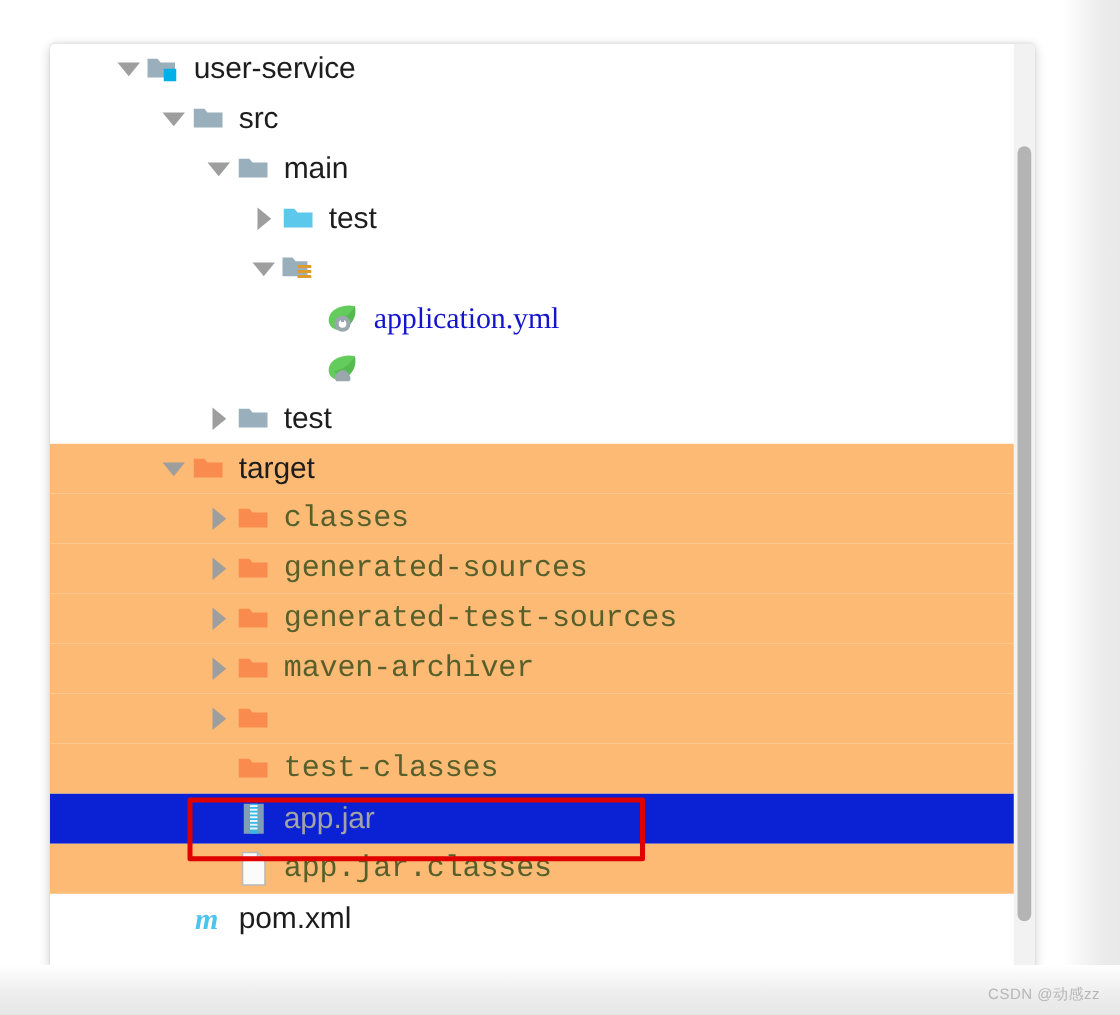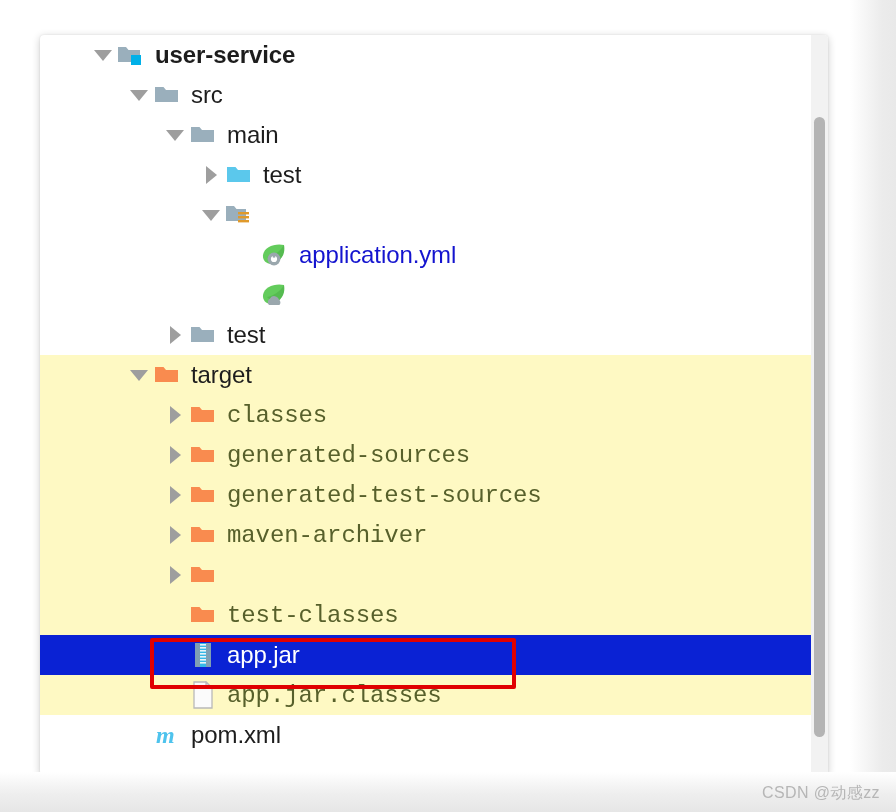--- a/index.html
+++ b/index.html
@@ -55,21 +55,21 @@
   }
 
   
   .row {
     position: relative;
     height: 40px;
     display: flex;
     align-items: center;
     white-space: nowrap;
   }
-  .row.hl  { background: #fef9c3; }
+  .row.hl  { background: #fdba74; }
   .row.sel { background: #0a22d4; }
 
   .indent { display: inline-block; flex: 0 0 auto; }
 
   
   .twisty {
     flex: 0 0 26px;
     height: 40px;
     display: flex;
     align-items: center;
@@ -99,24 +99,24 @@
   }
   .icon svg { display: block; }
 
   
   .label {
     font-size: 24px;
     color: #1d1d1d;
     padding-left: 9px;
     letter-spacing: -0.1px;
   }
-  .label.bold      { font-weight: bold; }
+  .label.bold      { font-weight: normal; }
   .label.olive     { color: #57602b; font-family: Liberation Mono, monospace; }
-  .label.blue-link { color: #1414cf; }
-  .label.white     { color: #ffffff; }
+  .label.blue-link { color: #1414cf; font-family: Liberation Serif, serif; }
+  .label.white     { color: #a3a3a3; }
 
   
   #annotation-box {
     position: absolute;
     left: 110px;
     top: 603px;
     width: 366px;
     height: 51px;
     border: 4px solid #e00000;
     border-radius: 2px;
@@ -139,21 +139,21 @@
     height: 620px;
     background: #b4b4b4;
     border-radius: 6px;
   }
 
   
   #watermark {
     position: absolute;
     right: 16px;
     bottom: 8px;
-    font-size: 16px;
+    font-size: 12px;
     color: #b6b6b6;
     letter-spacing: 0.4px;
   }
 </style>
 </head>
 <body>
 
 <div id="page-root">
 
   <div id="tree-panel">

